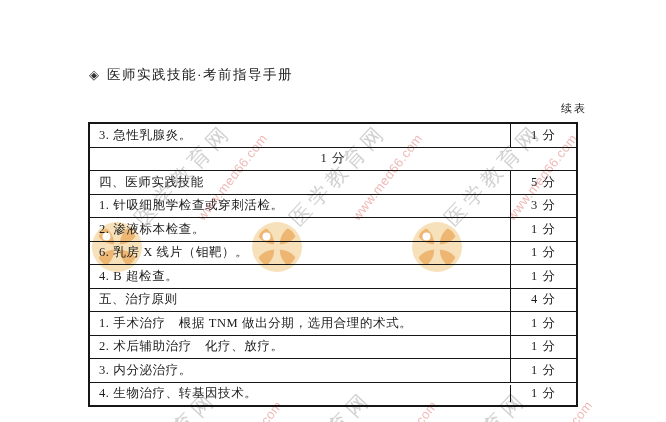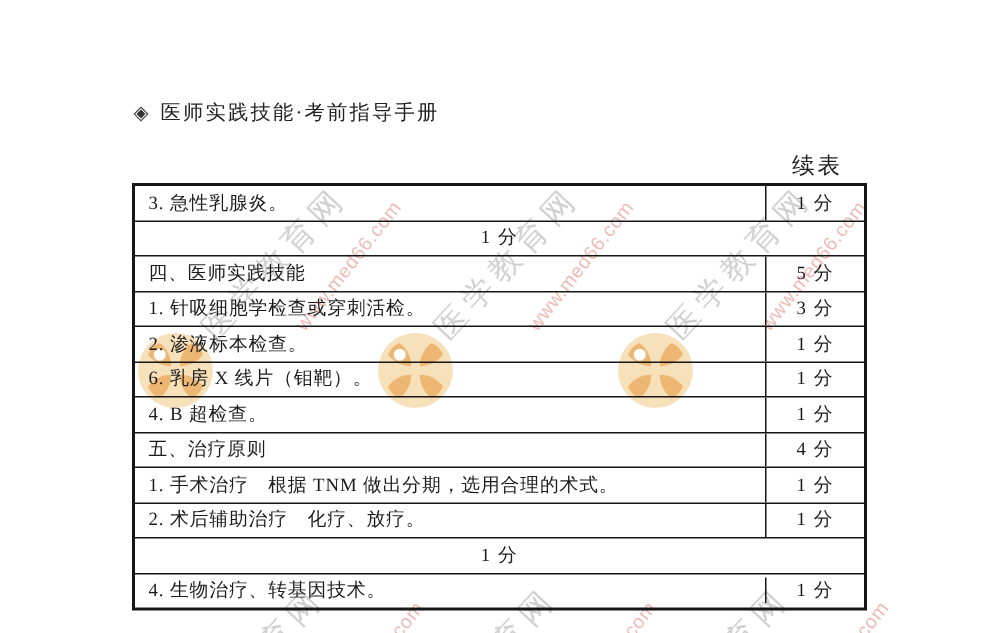--- a/index.html
+++ b/index.html
@@ -39,22 +39,22 @@
   
   .page-header{
     position:absolute;left:89px;top:66px;
     display:flex;align-items:center;gap:8px;
     font-size:13.5px;letter-spacing:1.5px;color:#222;
   }
   .page-header .dicon{font-size:13px;color:#333;letter-spacing:0;}
 
   
   .continued{
-    position:absolute;top:101px;right:104px;
-    font-size:15px;letter-spacing:2px;color:#222;
+    position:absolute;top:101px;right:79px;
+    font-size:11px;letter-spacing:2px;color:#222;
   }
 
   
   .score-table{
     position:absolute;left:88px;top:122px;
     width:490px;height:285px;
     border:2px solid #161616;
     box-sizing:border-box;
     display:flex;flex-direction:column;
     background:transparent;
@@ -178,20 +178,21 @@
     <div class="cell-item">1. 手术治疗　根据 TNM 做出分期，选用合理的术式。</div>
     <div class="cell-score">1 分</div>
   </div>
 
   <div class="t-row">
     <div class="cell-item">2. 术后辅助治疗　化疗、放疗。</div>
     <div class="cell-score">1 分</div>
   </div>
 
   <div class="t-row">
+    <div class="cell-item">3. 内分泌治疗。</div>
     <div class="cell-score">1 分</div>
   </div>
 
   <div class="t-row">
     <div class="cell-item">4. 生物治疗、转基因技术。</div>
     <div class="cell-score">1 分</div>
   </div>
 </div>
 
 </div>

